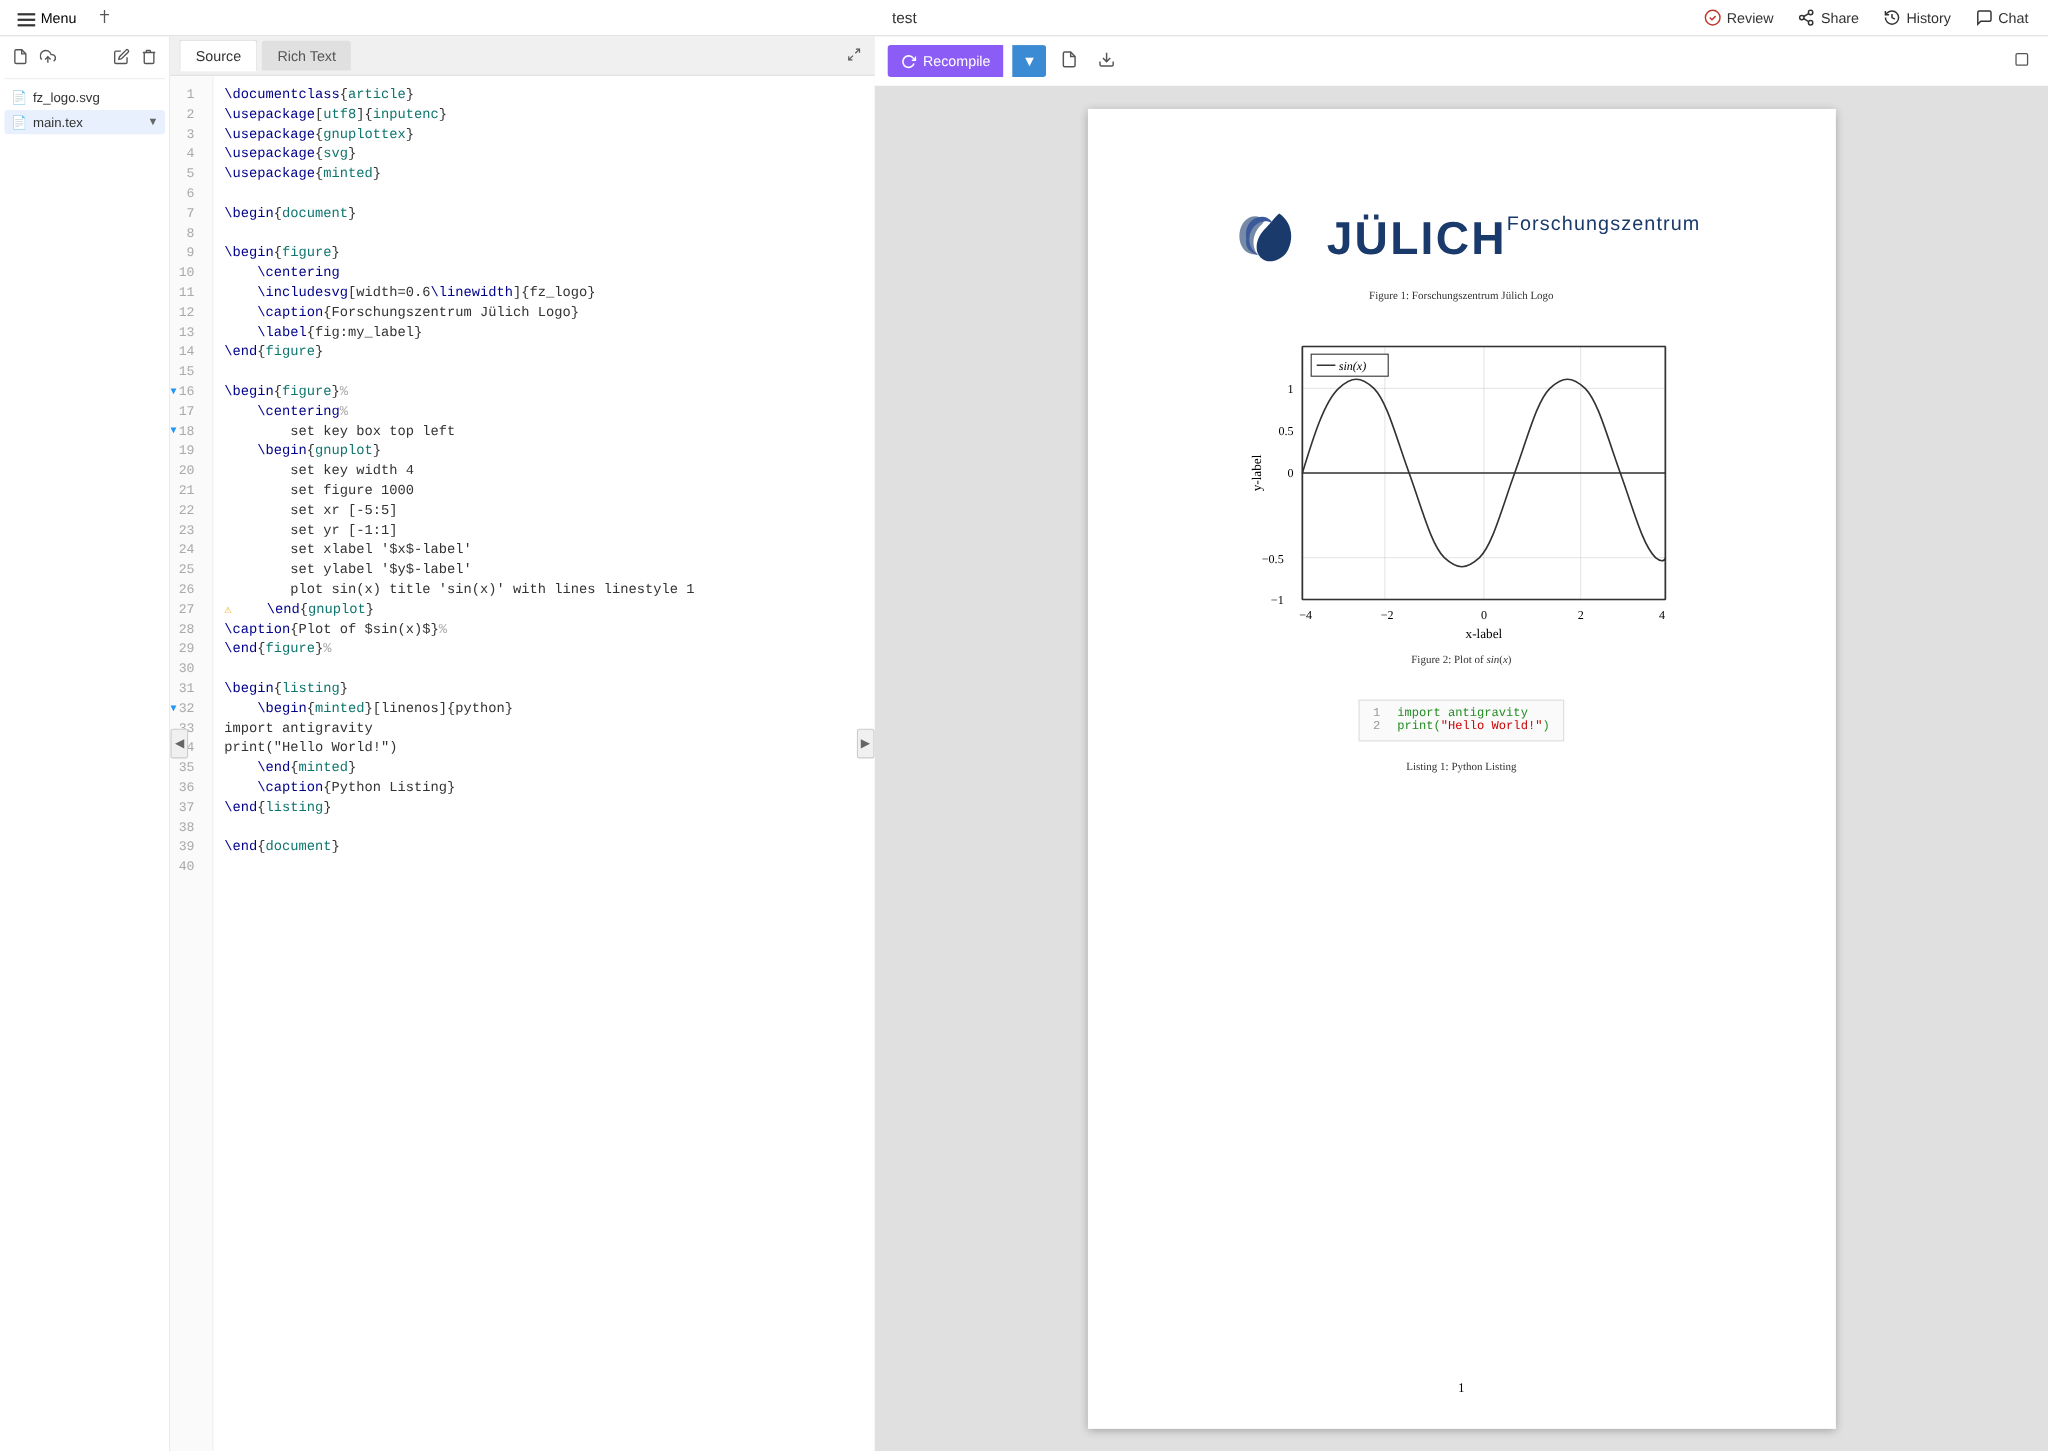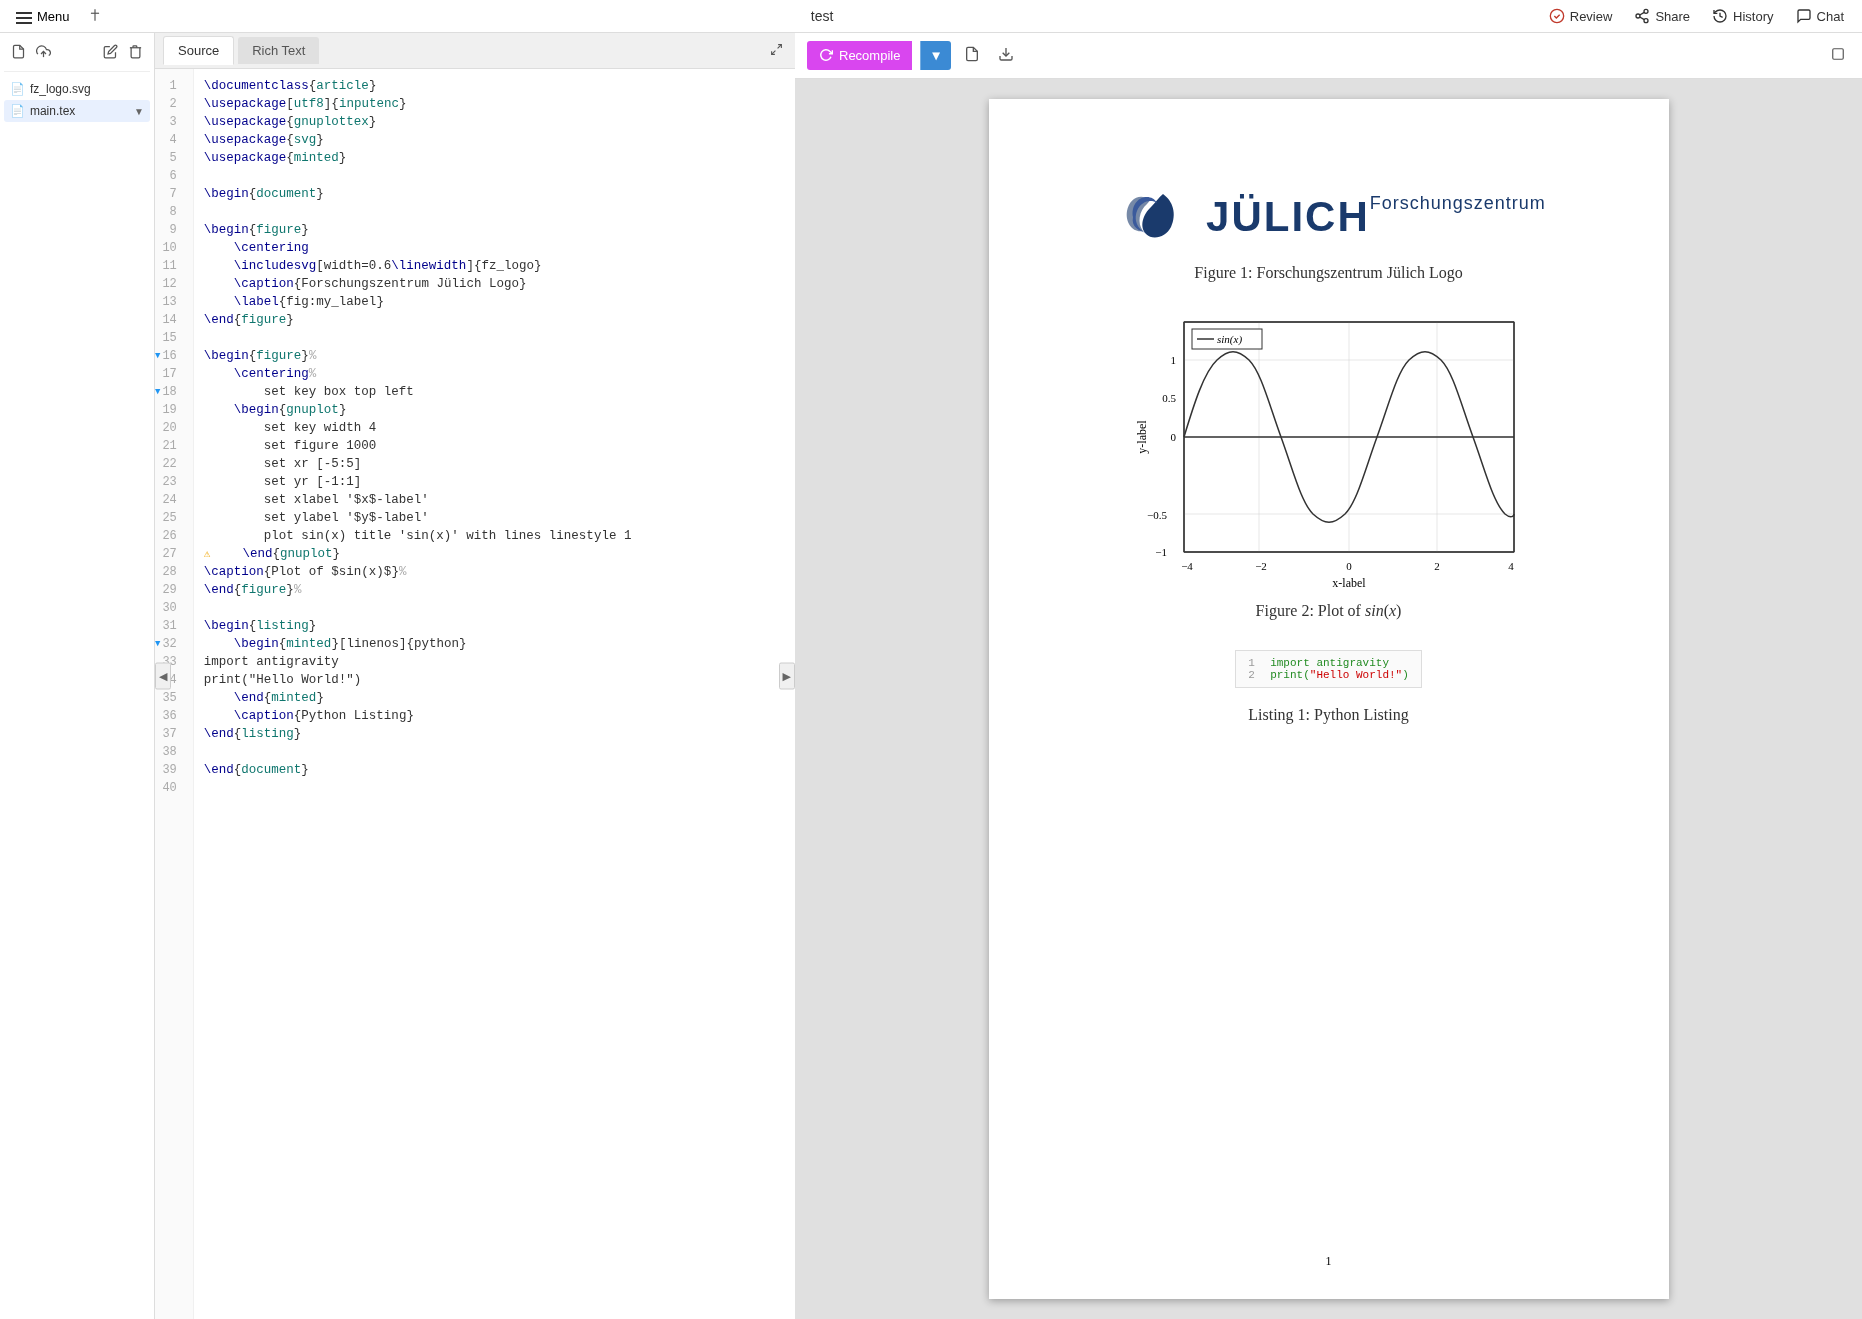--- a/index.html
+++ b/index.html
@@ -39,30 +39,30 @@
     .code-lines { flex: 1; padding: 8px 0 8px 10px; overflow-x: auto; }
     .code-line { height: 18px; line-height: 18px; white-space: pre; color: #333; }
     .code-line .cmd { color: #00008b; }
     .code-line .arg { color: #0f766e; }
     .code-line .brace { color: #333; }
     .code-line .warning-icon { color: #f0a500; font-size: 11px; margin-right: 2px; }
 
     
     #preview-area { flex: 1; display: flex; flex-direction: column; background: #e8e8e8; min-width: 0; }
     #preview-toolbar { display: flex; align-items: center; background: #fff; border-bottom: 1px solid #ddd; height: 46px; padding: 0 12px; gap: 8px; }
-    #recompile-btn { display: flex; align-items: flex-start; gap: 6px; background: #d946ef; color: #fff; border: none; border-radius: 3px 0 0 3px; padding: 7px 12px; cursor: pointer; font-size: 13px; }
+    #recompile-btn { display: flex; align-items: flex-end; gap: 6px; background: #8b5cf6; color: #fff; border: none; border-radius: 3px 0 0 3px; padding: 7px 12px; cursor: pointer; font-size: 13px; }
     #recompile-dropdown { background: #3b8ad4; color: #fff; border: none; border-left: 1px solid rgba(255,255,255,0.3); border-radius: 0 3px 3px 0; padding: 7px 8px; cursor: pointer; }
     .preview-icon-btn { cursor: pointer; color: #555; padding: 5px; border-radius: 3px; }
     #preview-maximize { margin-left: auto; cursor: pointer; color: #555; padding: 5px; }
     #preview-content { flex: 1; background: #e0e0e0; overflow-y: auto; display: flex; justify-content: center; padding: 20px; }
     #pdf-page { background: #fff; width: 680px; min-height: 960px; box-shadow: 0 2px 8px rgba(0,0,0,0.3); padding: 60px 80px; font-family: 'Computer Modern', 'Latin Modern', Georgia, serif; position: relative; }
 
     
     .pdf-figure { text-align: center; margin: 20px 0; }
-    .pdf-caption { font-size: 16px; margin-top: 8px; color: #333; }
+    .pdf-caption { font-size: 10px; margin-top: 8px; color: #333; }
     .pdf-page-num { position: absolute; bottom: 30px; left: 50%; transform: translateX(-50%); font-size: 12px; }
 
     
     .juelich-logo { display: flex; align-items: center; justify-content: center; gap: 20px; margin: 10px auto; }
     .juelich-text-block { display: flex; flex-direction: row; }
     .juelich-name { font-size: 42px; font-weight: 900; color: #1a3a6c; letter-spacing: 2px; font-family: Arial, sans-serif; }
     .juelich-subtitle { font-size: 18px; color: #1a3a6c; font-family: Arial, sans-serif; letter-spacing: 1px; }
 
     
     .sin-plot { border: none; margin: 10px auto; display: block; }

